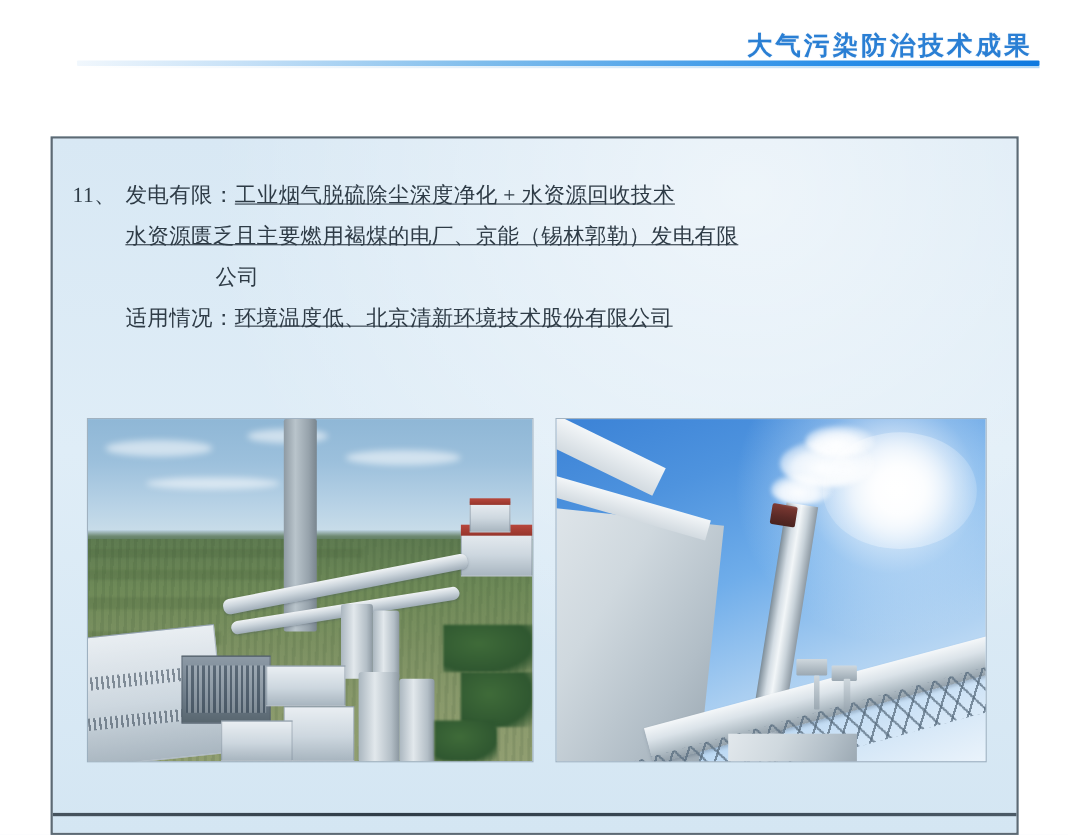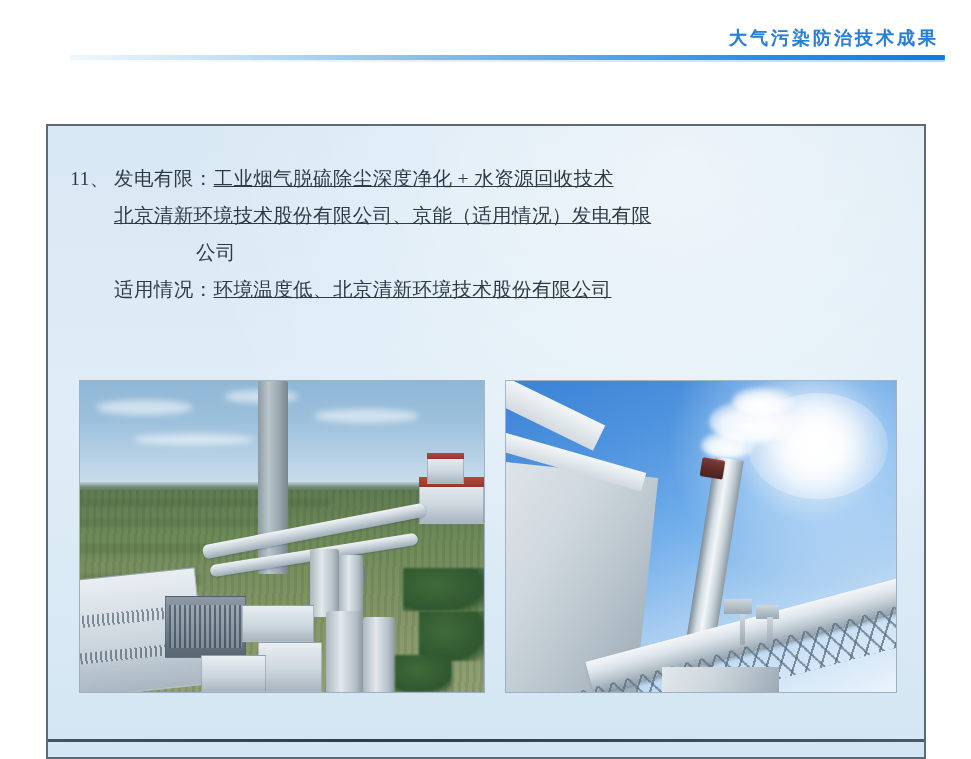--- a/index.html
+++ b/index.html
@@ -20,21 +20,21 @@
     position: absolute;
     left: 0; top: 0;
     width: 971px;
     height: 72px;
   }
   #header-title {
     position: absolute;
     right: 32px;
     top: 26px;
     font-family: "Liberation Serif", "DejaVu Serif", serif;
-    font-size: 18px;
+    font-size: 23px;
     font-weight: bold;
     letter-spacing: 3px;
     color: #2a7fd4;
     white-space: nowrap;
     text-shadow: 0 0 1px rgba(90,150,210,.45);
   }
   #header-rule {
     position: absolute;
     left: 70px;
     top: 55px;
@@ -87,21 +87,21 @@
     width: 850px;
     color: #2e3b46;
     font-size: 19.5px;
     line-height: 37px;
     letter-spacing: 0.4px;
   }
   .txt-row { display: flex; align-items: flex-start; white-space: nowrap; }
   .row-num {
     width: 52px;
     flex: 0 0 52px;
-    text-align: center;
+    text-align: left;
     padding-left: 4px;
     box-sizing: border-box;
   }
   .row-num-blank { width: 52px; flex: 0 0 52px; }
   .row-label { flex: 0 0 auto; }
   .row-value { flex: 0 1 auto; white-space: normal; text-decoration: underline; }
   .row-indent { padding-left: 134px; }
 
   
   #photos {
@@ -250,21 +250,21 @@
   <div id="text-block">
 
     <div class="txt-row">
       <span class="row-num">11、</span>
       <span class="row-label">发电有限：</span>
       <span class="row-value">工业烟气脱硫除尘深度净化 + 水资源回收技术</span>
     </div>
 
     <div class="txt-row">
       <span class="row-num-blank"></span>
-      <span class="row-value">北京清新环境技术股份有限公司、京能（适用情况）发电有限</span>
+      <span class="row-value">水资源匮乏且主要燃用褐煤的电厂、京能（锡林郭勒）发电有限</span>
     </div>
 
     <div class="txt-row">
       <span class="row-indent">公司</span>
     </div>
 
     <div class="txt-row">
       <span class="row-num-blank"></span>
       <span class="row-label">适用情况：</span>
       <span class="row-value">环境温度低、北京清新环境技术股份有限公司</span>

